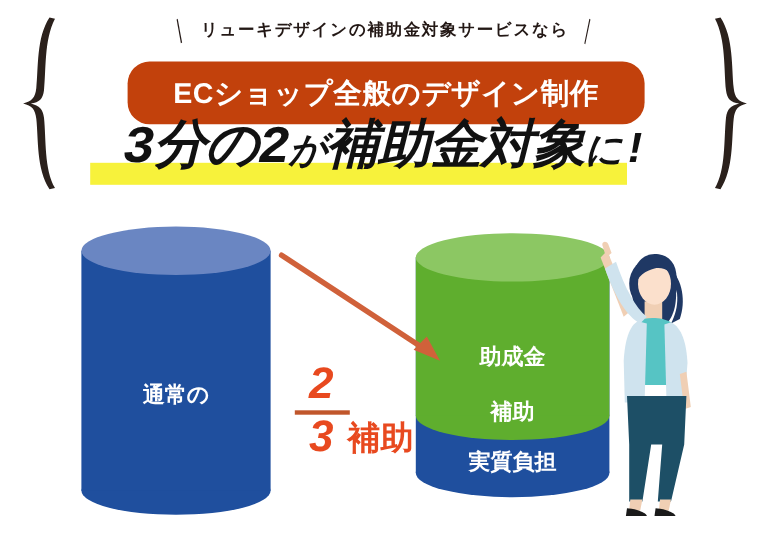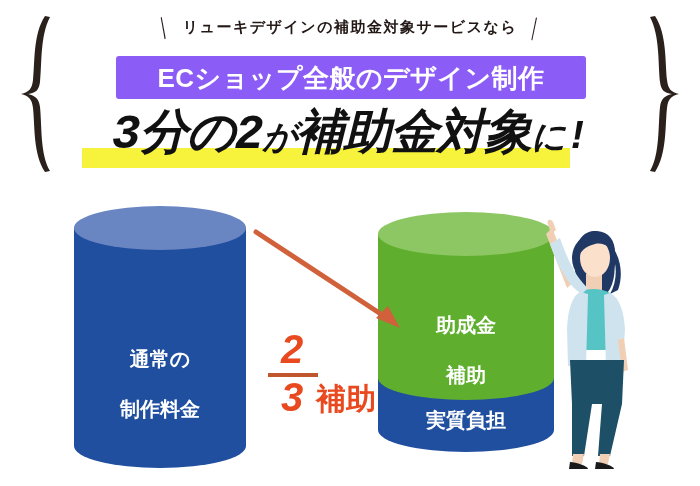--- a/index.html
+++ b/index.html
@@ -25,23 +25,23 @@
     color:#231815;
     white-space:nowrap;
   }
   .kicker .slash{display:inline-block;font-weight:400;color:#231815;}
   .kicker .slash.l{transform:rotate(18deg) scaleY(1.6);margin-right:10px;}
   .kicker .slash.r{transform:rotate(-18deg) scaleY(1.6);margin-left:10px;}
 
   
   .banner{
     position:absolute;left:116px;top:56px;
-    width:470px;height:43px;
-    background:#8b5cf6;
-    border-radius:3px;
+    width:470px;height:57px;
+    background:#c2410c;
+    border-radius:20px;
     display:flex;align-items:center;justify-content:center;
   }
   .banner-text{
     color:#ffffff;
     font-size:26px;font-weight:700;
     letter-spacing:0.5px;
     white-space:nowrap;
     line-height:1;
   }
 
@@ -173,21 +173,20 @@
       <span>3分の2</span><span class="sm">が</span><span>補助金対象</span><span class="sm">に</span><span class="bang">!</span>
     </div>
   </div>
 
   <div class="cyl" id="cyl-left">
     <div class="bot"></div>
     <div class="body"></div>
     <div class="top"></div>
     <div class="cyl-label">
       <div>通常の</div>
-      <div>制作料金</div>
     </div>
   </div>
 
   <div class="cyl" id="cyl-right">
     <div class="blue-bot"></div>
     <div class="blue-body"></div>
     <div class="green-bot"></div>
     <div class="green-body"></div>
     <div class="green-top"></div>
     <div class="cyl-label label-green">

